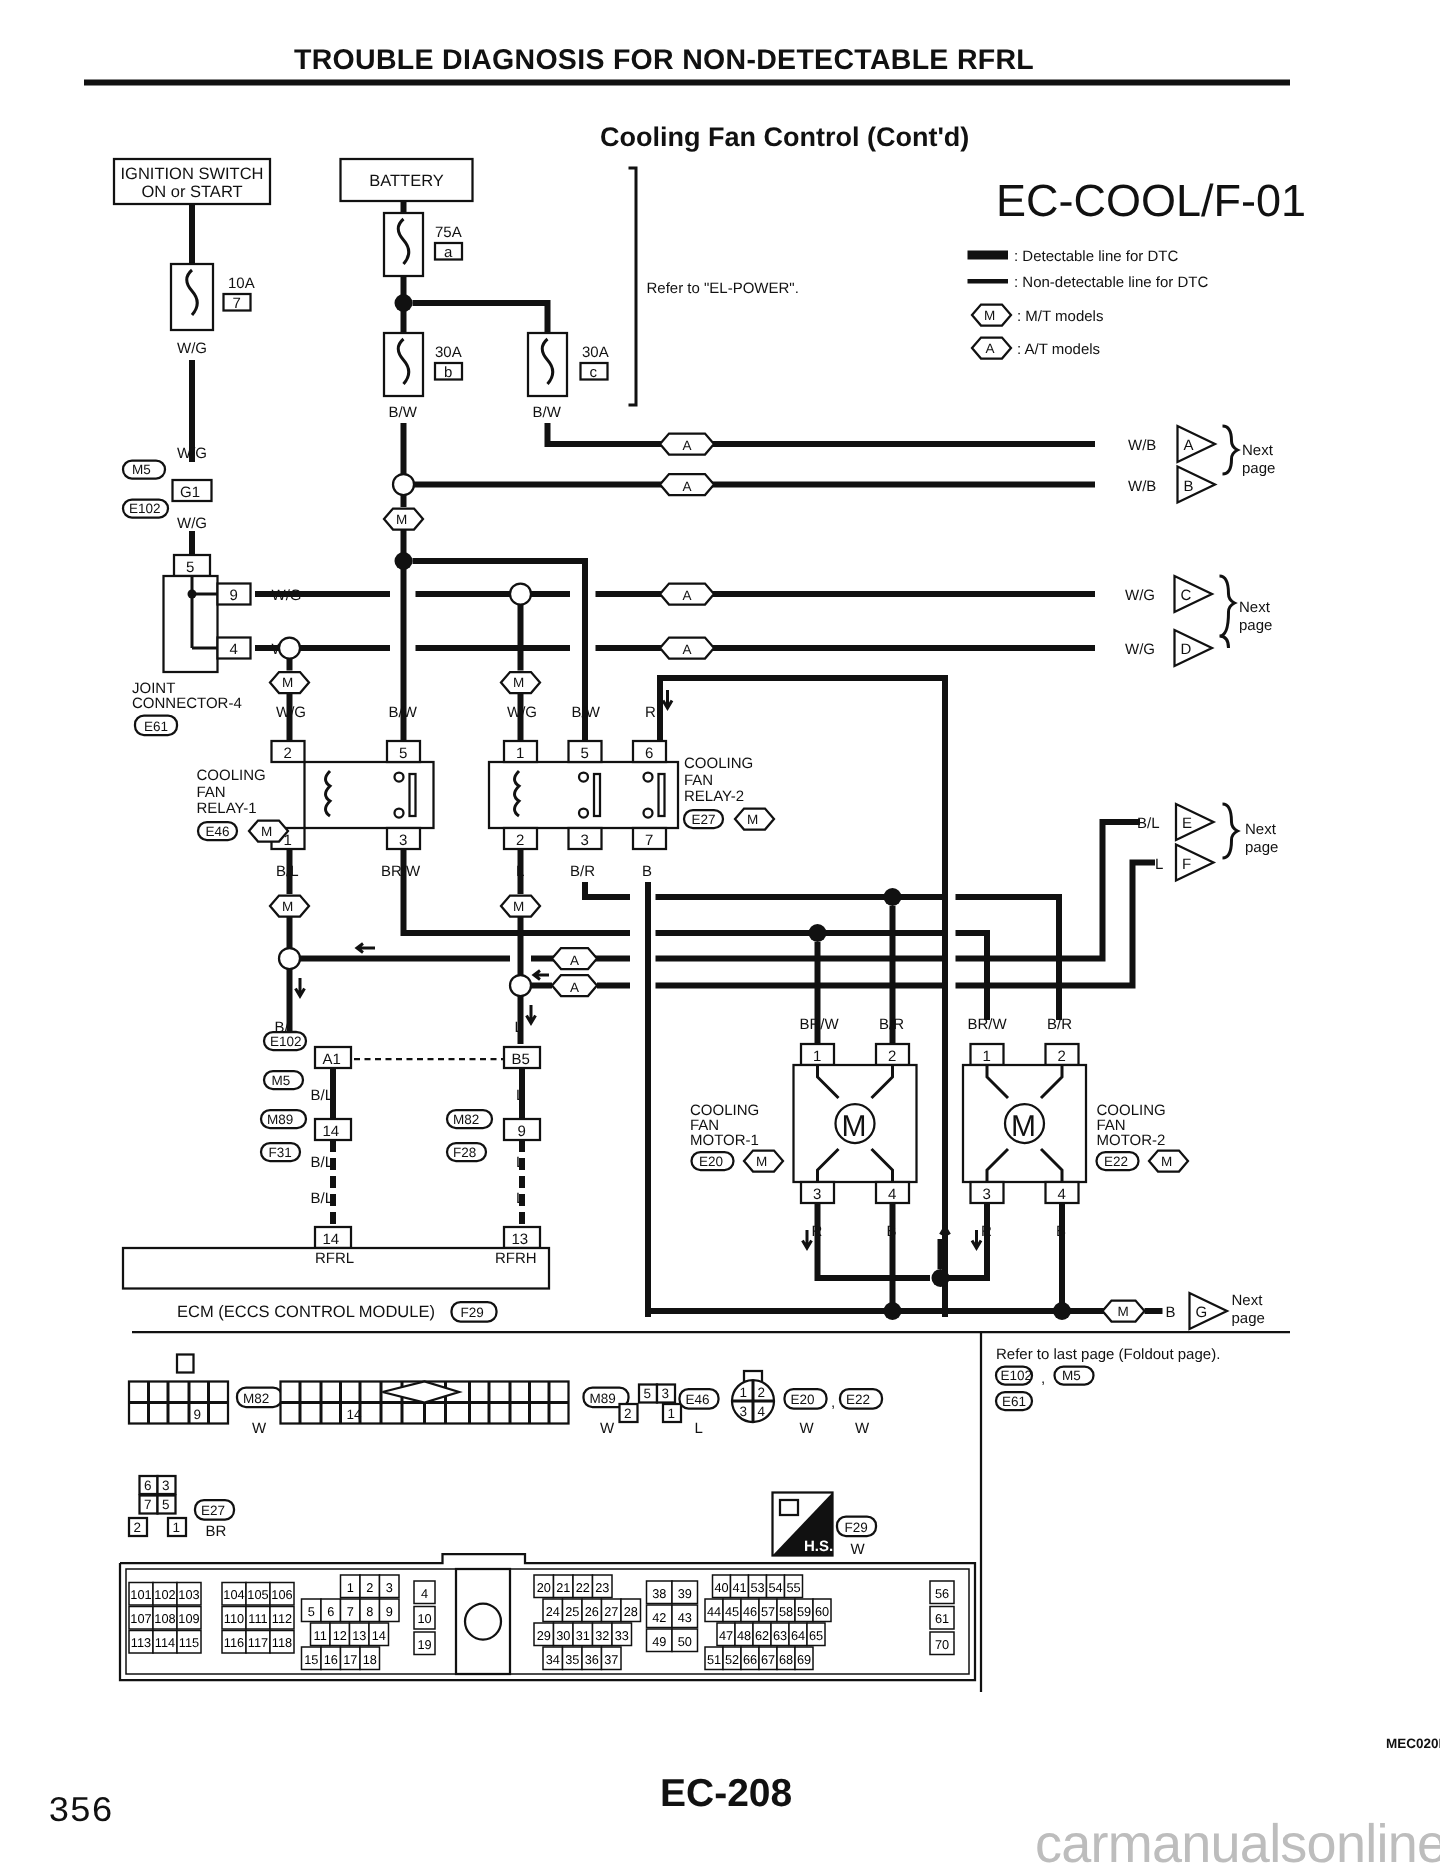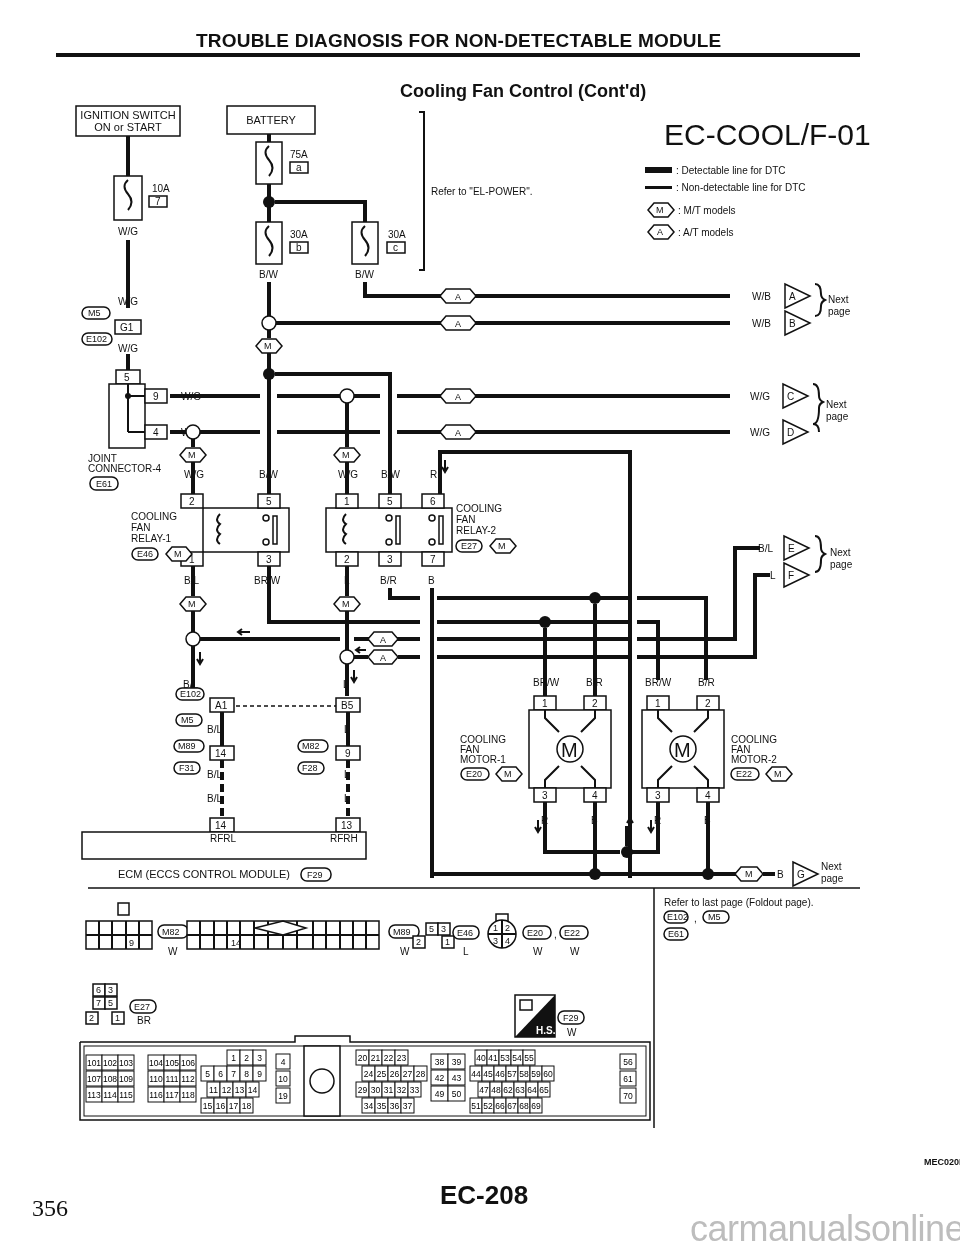--- a/index.html
+++ b/index.html
@@ -4,29 +4,29 @@
 <style>
   html,body{margin:0;padding:0;background:#fff;}
   body{width:960px;height:1242px;position:relative;overflow:hidden;font-family:"Liberation Sans",sans-serif;color:#111;}
   svg{position:absolute;left:0;top:0;}
   .t{font-family:"Liberation Sans",sans-serif;fill:#111;}
   .abs{position:absolute;}
   .hdr1{left:196px;top:30px;font-weight:bold;font-size:19px;letter-spacing:0.2px;}
   .hdr2{left:400px;top:57px;font-weight:bold;font-size:18px;margin-top:24px;}
   .rule{left:56px;top:53px;width:804px;height:4px;background:#111;}
   .code{left:664px;top:100px;font-size:30px;margin-top:18px;}
-  .pg{left:32px;top:1195px;font-family:Liberation Serif, serif;font-size:24px;}
+  .pg{left:32px;top:1195px;font-family:Liberation Mono, monospace;font-size:24px;}
   .ecpg{left:440px;top:1180px;font-weight:bold;font-size:26px;text-align:right;}
   .ref{left:880px;top:1157px;font-size:9px;font-weight:bold;padding-left:44px;}
   .wm{left:690px;top:1208px;font-size:36px;color:#bdbdbd;letter-spacing:-0.5px;}
 </style>
 </head>
 <body>
 
-<div class="abs hdr1">TROUBLE DIAGNOSIS FOR NON-DETECTABLE MODULE</div>
+<div class="abs hdr1">TROUBLE DIAGNOSIS FOR NON-DETECTABLE RFRL</div>
 <div class="abs rule"></div>
 <div class="abs hdr2">Cooling Fan Control (Cont'd)</div>
 <div class="abs code">EC-COOL/F-01</div>
 
 <svg width="960" height="1242" viewBox="0 0 960 1242">
   <defs>
     <style>
       .w{stroke:#111;stroke-width:4;fill:none;}
       .wt{stroke:#111;stroke-width:2;fill:none;}
       .box{stroke:#111;stroke-width:1.5;fill:#fff;}

